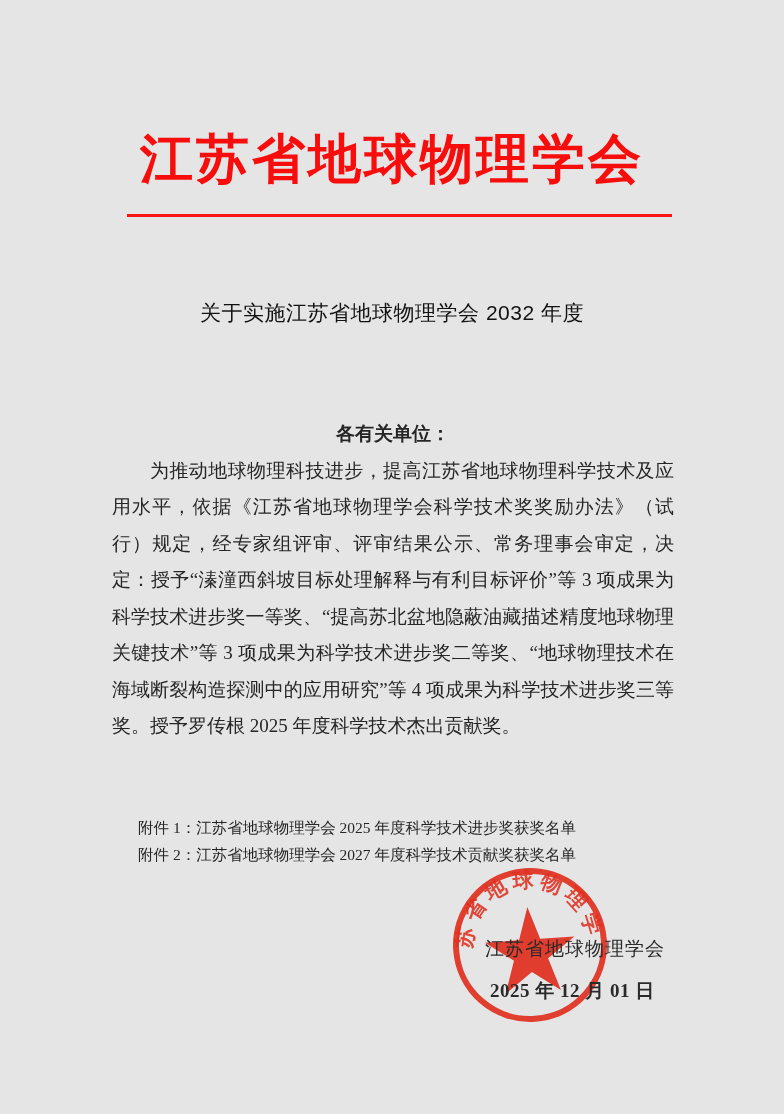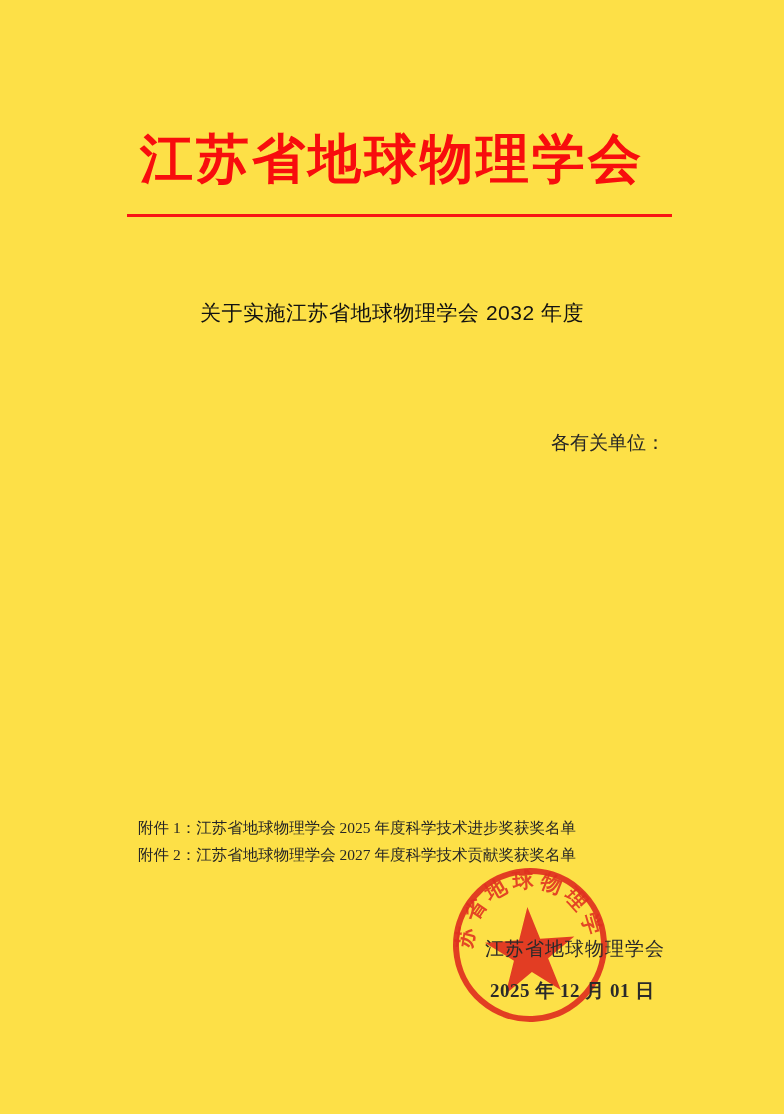--- a/index.html
+++ b/index.html
@@ -9,21 +9,21 @@
     background: #ffffff;
   }
   body {
     font-family: "Liberation Serif", "DejaVu Serif", serif;
     color: #1a1a1a;
   }
   #page {
     position: relative;
     width: 784px;
     height: 1114px;
-    background: #fde047;
+    background: #e5e5e5;
     overflow: hidden;
     margin: 0 auto;
   }
 
   
   .letterhead {
     position: absolute;
     left: 0;
     top: 128px;
     width: 784px;
@@ -69,22 +69,23 @@
     top: 416px;
     width: 562px;
     font-family: "Liberation Serif", "DejaVu Serif", serif;
     font-size: 19px;
     line-height: 36.5px;
     color: #262626;
     text-align: justify;
     text-justify: inter-character;
   }
   .salutation {
-    margin: 9px;
-    text-align: right;
+    margin: 0;
+    text-align: center;
+    font-weight: bold;
   }
   .para {
     margin: 0;
     text-indent: 2em;
     text-align: justify;
     text-justify: inter-character;
   }
 
   
   .attachments {
@@ -153,20 +154,21 @@
     <div class="letterhead-title">江苏省地球物理学会</div>
   </div>
   <div class="letterhead-rule"></div>
 
   <div class="doc-title">
     <span class="tline">关于实施江苏省地球物理学会 2032 年度</span>
   </div>
 
   <div class="body-block">
     <p class="salutation">各有关单位：</p>
+    <p class="para">为推动地球物理科技进步，提高江苏省地球物理科学技术及应用水平，依据《江苏省地球物理学会科学技术奖奖励办法》（试行）规定，经专家组评审、评审结果公示、常务理事会审定，决定：授予“溱潼西斜坡目标处理解释与有利目标评价”等 3 项成果为科学技术进步奖一等奖、“提高苏北盆地隐蔽油藏描述精度地球物理关键技术”等 3 项成果为科学技术进步奖二等奖、“地球物理技术在海域断裂构造探测中的应用研究”等 4 项成果为科学技术进步奖三等奖。授予罗传根 2025 年度科学技术杰出贡献奖。</p>
   </div>
 
   <div class="attachments">
     <span class="attachment-line">附件 1：江苏省地球物理学会 2025  年度科学技术进步奖获奖名单</span>
     <span class="attachment-line">附件 2：江苏省地球物理学会 2027  年度科学技术贡献奖获奖名单</span>
   </div>
 
   <div class="sign-area">
 
     <div class="seal">

